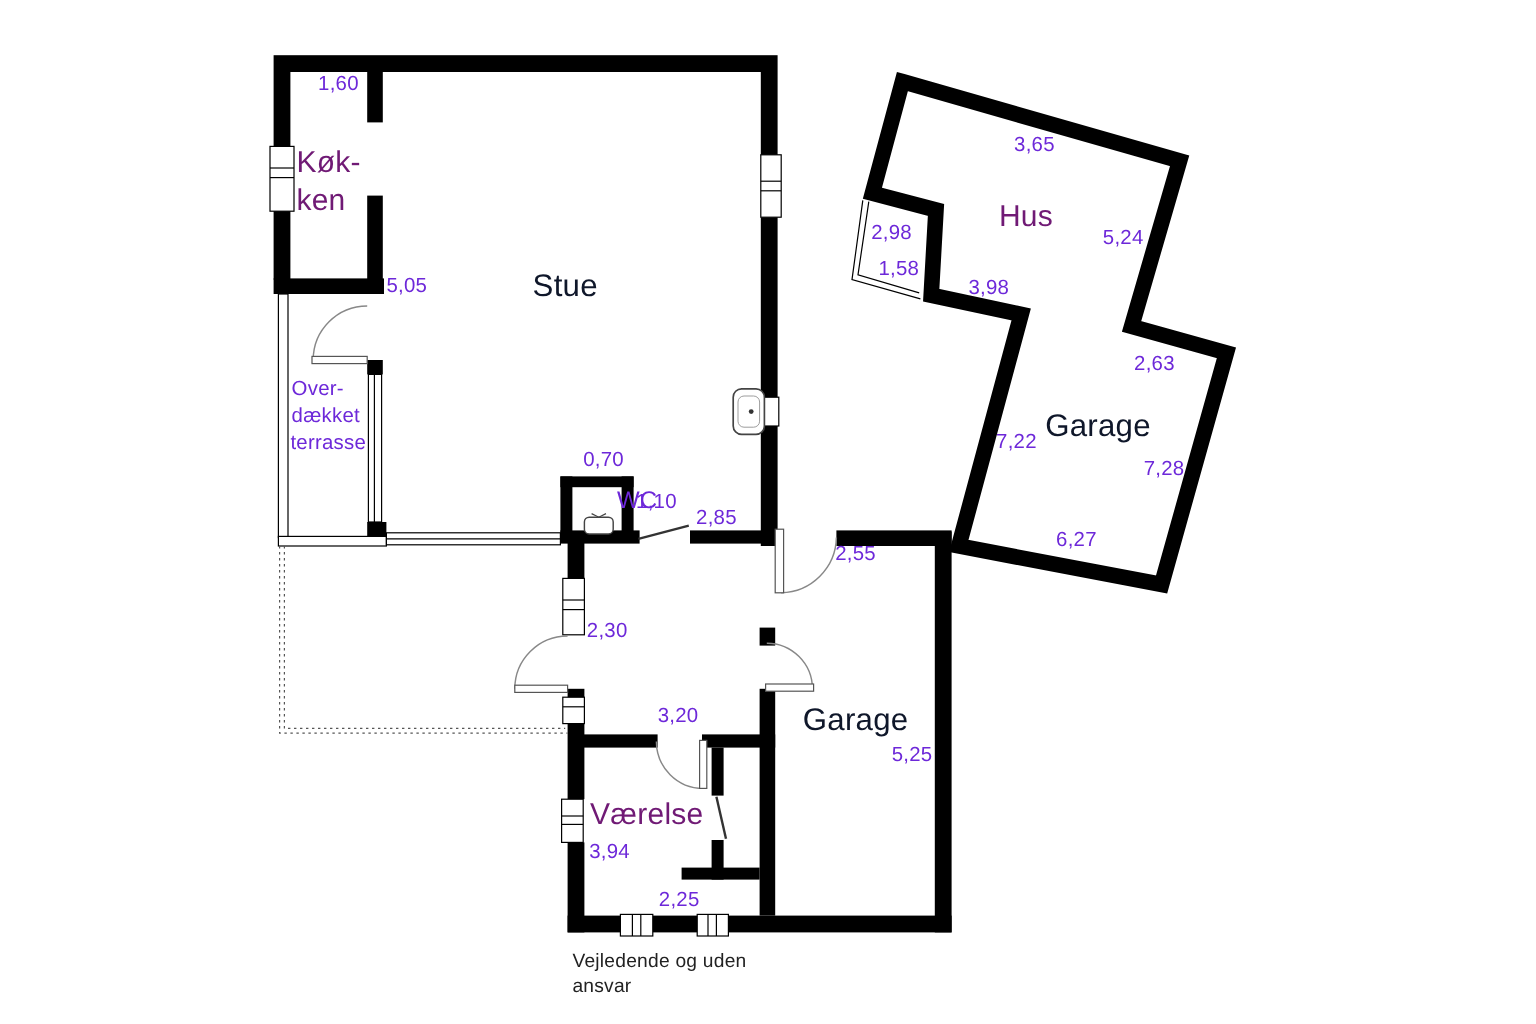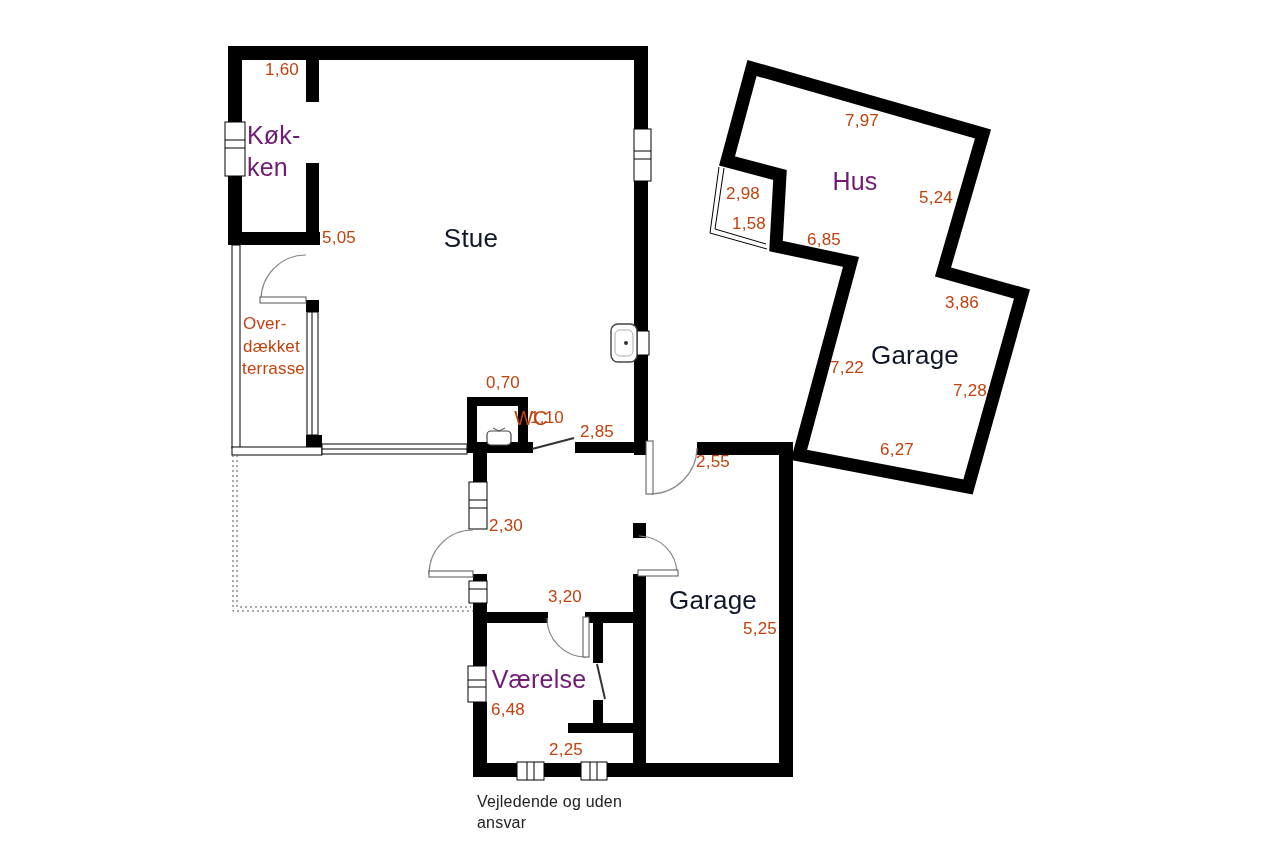--- a/index.html
+++ b/index.html
@@ -8,21 +8,21 @@
     width:1280px;height:853px;
     background:#ffffff;
     font-family:"Liberation Sans", sans-serif;
     overflow:hidden;
   }
   .plan-svg{position:absolute;left:0;top:0;}
   .lbl{
     position:absolute;
     transform:translate(-50%,-50%);
     font-size:17px;
-    color:#c2410c;
+    color:#6d28d9;
     white-space:nowrap;
     letter-spacing:0.2px;
   }
   .lbl.tl{transform:none;}
   .room{font-size:26px;color:#0f172a;}
   .room-sm{font-size:25px;color:#701a75;}
   .wc-lbl{font-size:20px;margin-left:28px;}
   .terr{font-size:17px;}
   .footer-lbl{font-size:16px;color:#222222;}
 </style>
@@ -199,30 +199,30 @@
   <div class="lbl wc-lbl" style="left:503px;top:418px">WC</div>
   <div class="lbl" style="left:547px;top:418px">1,10</div>
   <div class="lbl" style="left:597px;top:432px">2,85</div>
 
   <div class="lbl" style="left:713px;top:462px">2,55</div>
   <div class="lbl" style="left:506px;top:526px">2,30</div>
   <div class="lbl" style="left:565px;top:597px">3,20</div>
   <div class="lbl room" style="left:713px;top:600px">Garage</div>
   <div class="lbl" style="left:760px;top:629px">5,25</div>
   <div class="lbl room-sm" style="left:539px;top:679px">Værelse</div>
-  <div class="lbl" style="left:508px;top:710px">6,48</div>
+  <div class="lbl" style="left:508px;top:710px">3,94</div>
   <div class="lbl" style="left:566px;top:750px">2,25</div>
 
-  <div class="lbl" style="left:862px;top:121px">7,97</div>
+  <div class="lbl" style="left:862px;top:121px">3,65</div>
   <div class="lbl room-sm" style="left:855px;top:181px">Hus</div>
   <div class="lbl" style="left:936px;top:198px">5,24</div>
   <div class="lbl" style="left:743px;top:194px">2,98</div>
   <div class="lbl" style="left:749px;top:224px">1,58</div>
-  <div class="lbl" style="left:824px;top:240px">6,85</div>
-  <div class="lbl" style="left:962px;top:303px">3,86</div>
+  <div class="lbl" style="left:824px;top:240px">3,98</div>
+  <div class="lbl" style="left:962px;top:303px">2,63</div>
   <div class="lbl room" style="left:915px;top:355px">Garage</div>
   <div class="lbl" style="left:847px;top:368px">7,22</div>
   <div class="lbl" style="left:970px;top:391px">7,28</div>
   <div class="lbl" style="left:897px;top:450px">6,27</div>
 
   <div class="lbl tl footer-lbl" style="left:477px;top:793px">Vejledende og uden</div>
   <div class="lbl tl footer-lbl" style="left:477px;top:814px">ansvar</div>
 
 </div>
 

